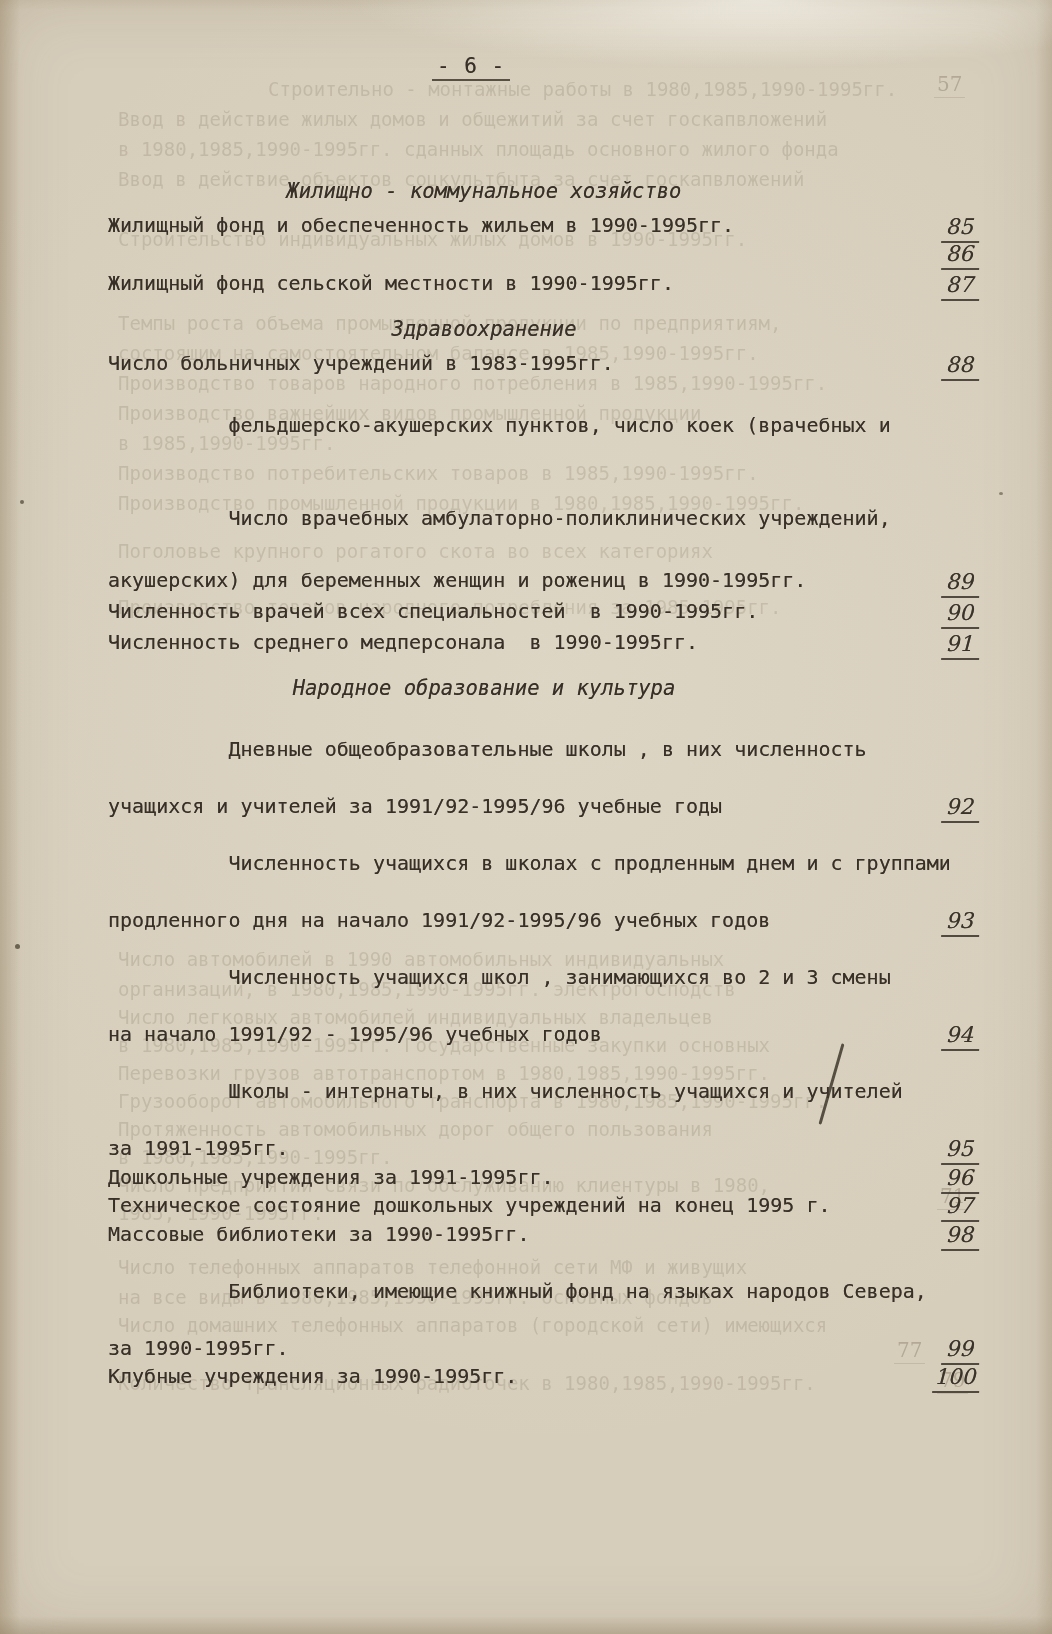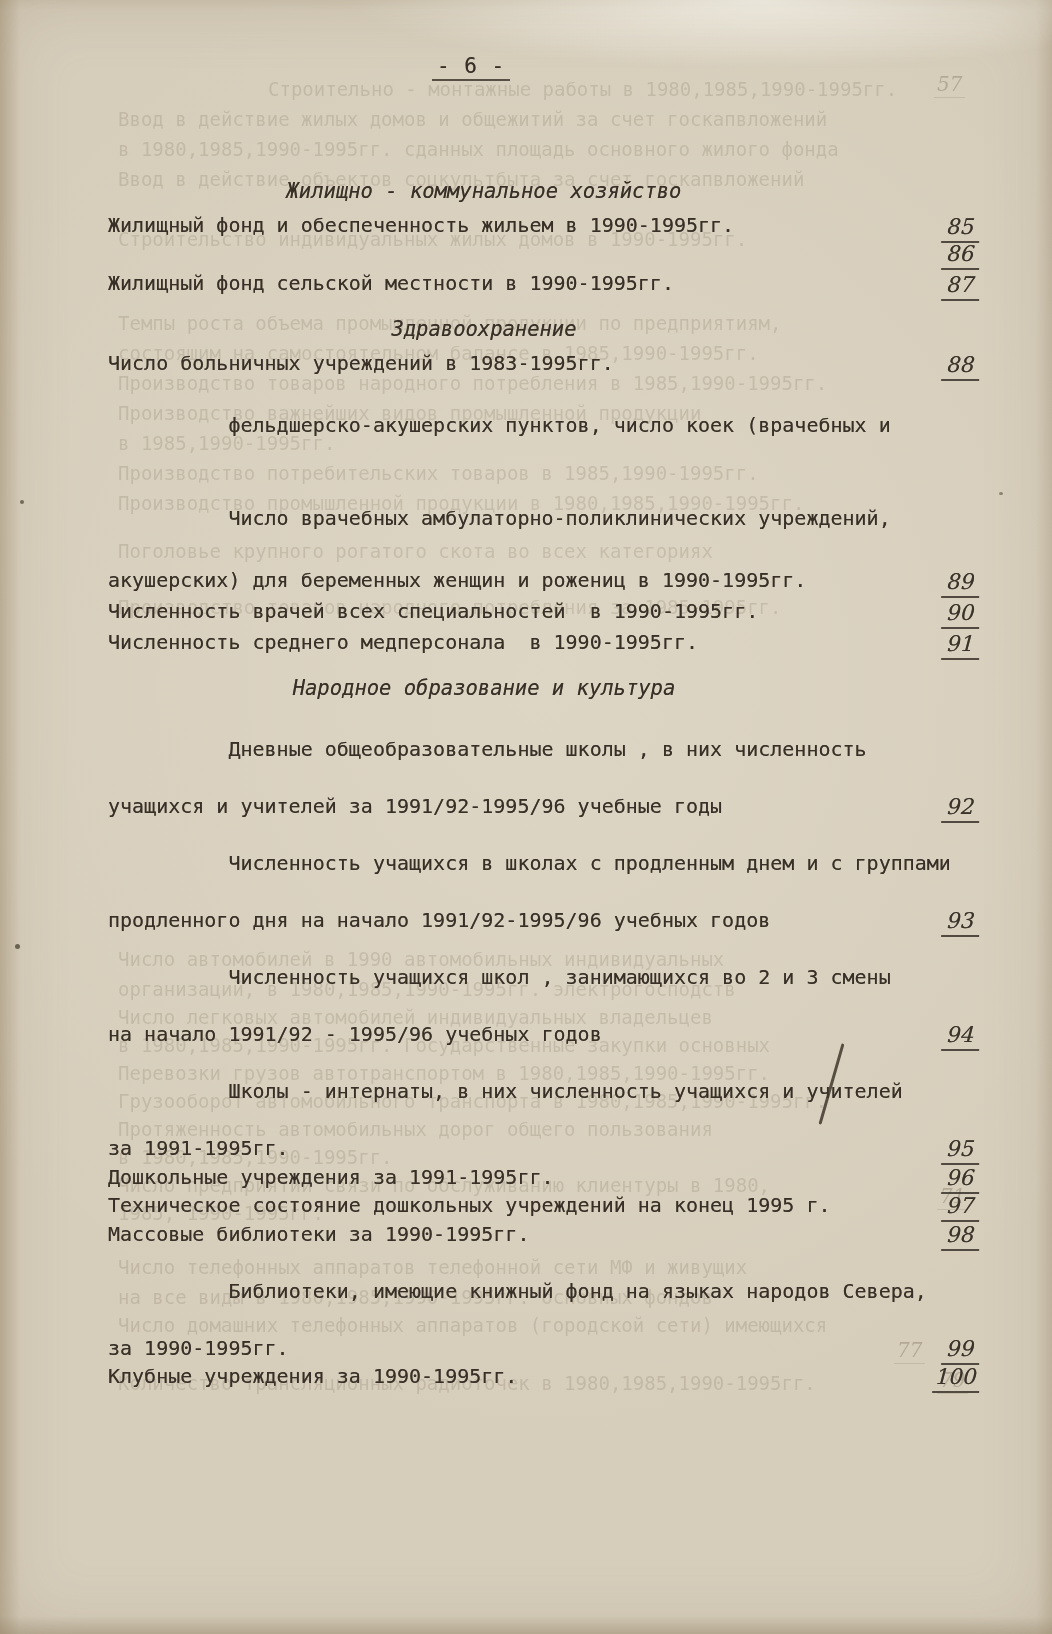--- a/index.html
+++ b/index.html
@@ -28,21 +28,21 @@
   .line.last{display:flex;align-items:flex-end;}
   .t{white-space:pre;}
   .fill{flex:1;min-width:10px;}
   .pg{
     font-family:"DejaVu Serif","Liberation Serif",serif;font-style:italic;font-size:21.5px;line-height:1.05;
     color:#3a332a;border-bottom:2px solid rgba(58,51,42,.85);padding:0 3px 2px;min-width:38px;text-align:center;
     transform:translateY(2px) skewX(-4deg);
   }
   .bleed{position:absolute;inset:0;pointer-events:none;}
   .bleed span{position:absolute;font-size:19px;white-space:pre;color:#6a5d46;opacity:.19;filter:blur(.7px);}
-  .bleed span.bn{font-family:"DejaVu Serif","Liberation Serif",serif;font-style:italic;font-size:20px;opacity:.32;border-bottom:1.5px solid rgba(106,93,70,.55);padding:0 3px 1px;filter:blur(.4px);}
+  .bleed span.bn{font-family:"DejaVu Serif","Liberation Serif",serif;font-size:20px;opacity:.32;border-bottom:1.5px solid rgba(106,93,70,.55);padding:0 3px 1px;filter:blur(.4px);}
   .pen-slash{position:absolute;left:830px;top:1042px;width:3px;height:84px;background:#3f382c;transform:rotate(16deg);border-radius:2px;opacity:.85;}
   .speck{position:absolute;border-radius:50%;background:#4a4232;}
   .speck.a{left:20px;top:500px;width:4px;height:4px;opacity:.7;}
   .speck.b{left:15px;top:944px;width:5px;height:5px;opacity:.75;}
   .speck.c{left:999px;top:492px;width:4px;height:3px;opacity:.55;}
 </style>
 </head>
 <body>
 
 <div class="page">

